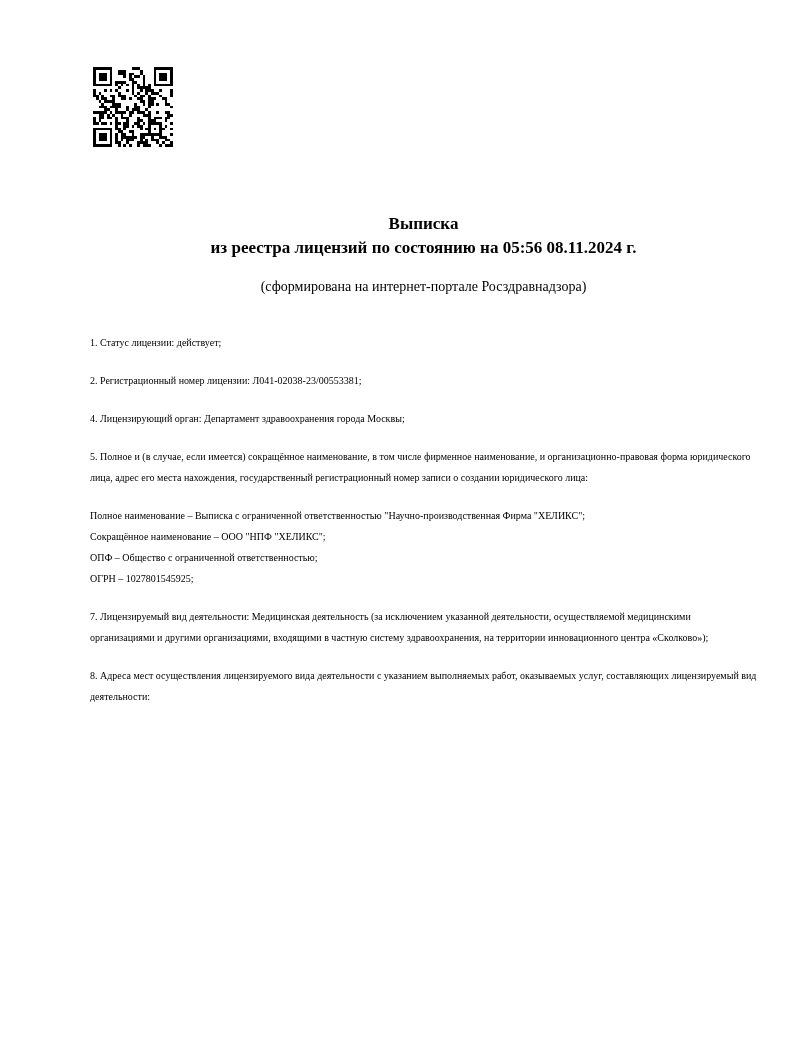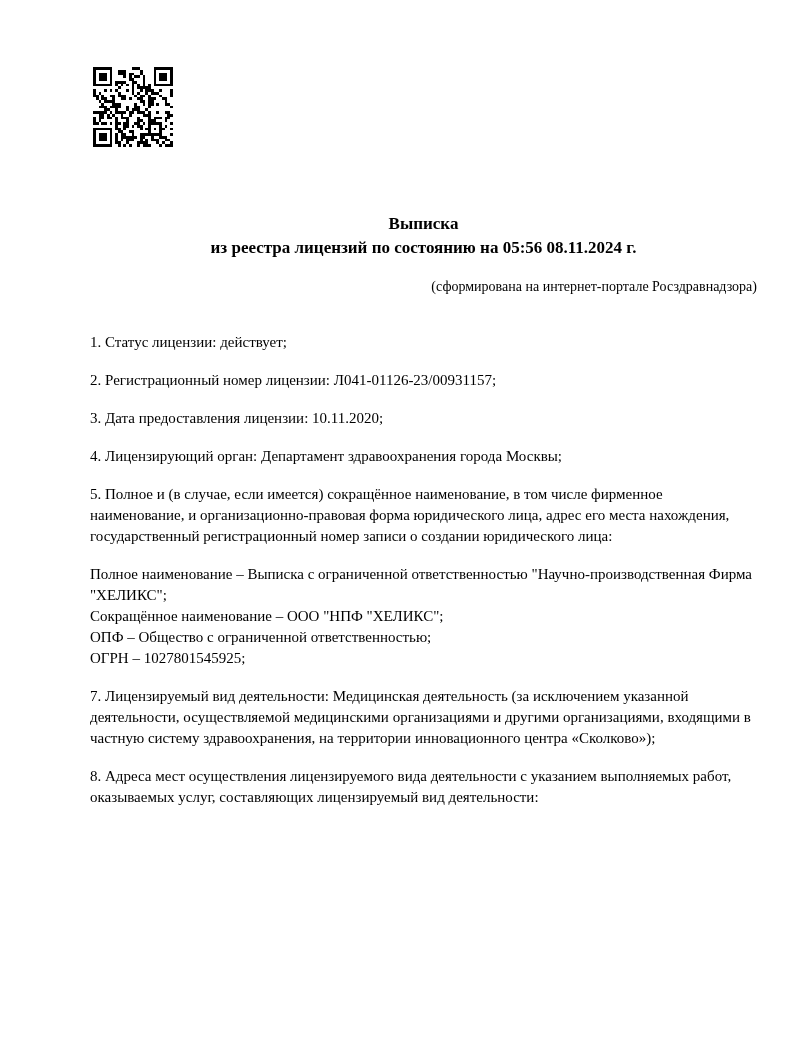--- a/index.html
+++ b/index.html
@@ -27,28 +27,28 @@
     width: 667px;
   }
   .title-line {
     text-align: center;
     font-weight: bold;
     font-size: 17px;
     line-height: 24px;
     white-space: nowrap;
   }
   .subtitle {
-    text-align: right;
+    text-align: center;
     font-size: 14px;
     line-height: 19px;
     margin-top: 17px;
   }
   .doc-body {
     margin-top: 36px;
-    font-size: 15px;
+    font-size: 10px;
     line-height: 21px;
   }
   .para { margin: 0 0 17px 0; padding: 0; }
   .line { display: block; }
 </style>
 </head>
 <body>
 
 <div class="page">
 
@@ -453,24 +453,21 @@
     <div class="title-line">Выписка</div>
     <div class="title-line">из реестра лицензий по состоянию на 05:56 08.11.2024 г.</div>
 
     <div class="subtitle">(сформирована на интернет-портале Росздравнадзора)</div>
 
     <div class="doc-body" id="doc-body">
         <p class="para">
           <span class="line">1. Статус лицензии: действует;</span>
         </p>
         <p class="para">
-          <span class="line">2. Регистрационный номер лицензии: Л041-01126-23/00931157;</span>
-        </p>
-        <p class="para">
-          <span class="line">3. Дата предоставления лицензии: 10.11.2020;</span>
+          <span class="line">2. Регистрационный номер лицензии: Л041-02038-23/00553381;</span>
         </p>
         <p class="para">
           <span class="line">4. Лицензирующий орган: Департамент здравоохранения города Москвы;</span>
         </p>
         <p class="para">
           <span class="line">5. Полное и (в случае, если имеется) сокращённое наименование, в том числе фирменное наименование, и организационно-правовая форма юридического лица, адрес его места нахождения, государственный регистрационный номер записи о создании юридического лица:</span>
         </p>
         <p class="para">
           <span class="line">Полное наименование – Выписка с ограниченной ответственностью "Научно-производственная Фирма "ХЕЛИКС";</span>
           <span class="line">Сокращённое наименование – ООО "НПФ "ХЕЛИКС";</span>

